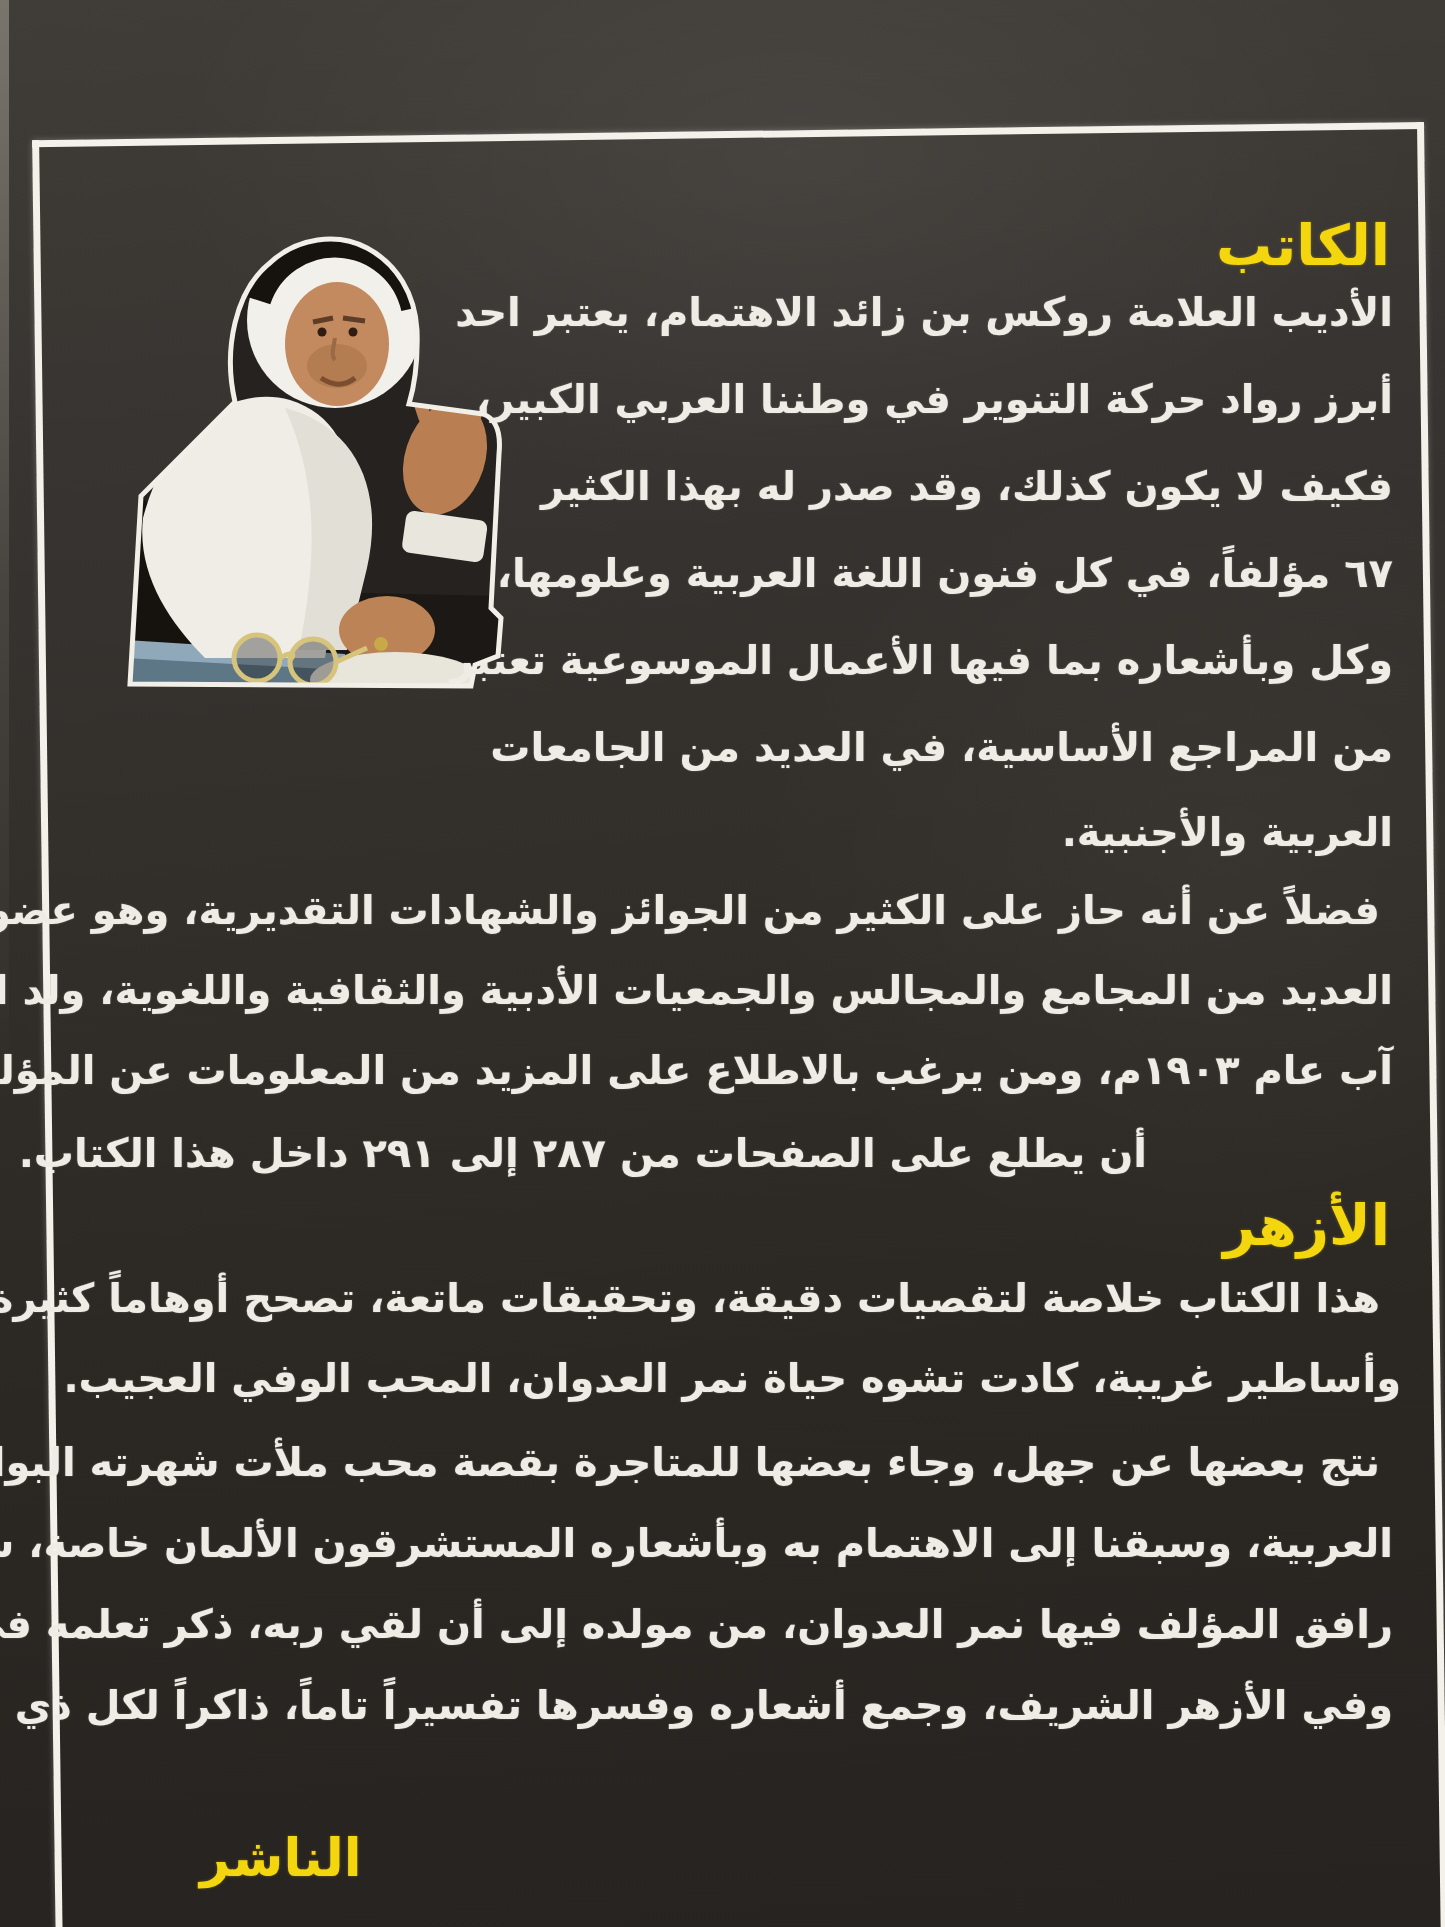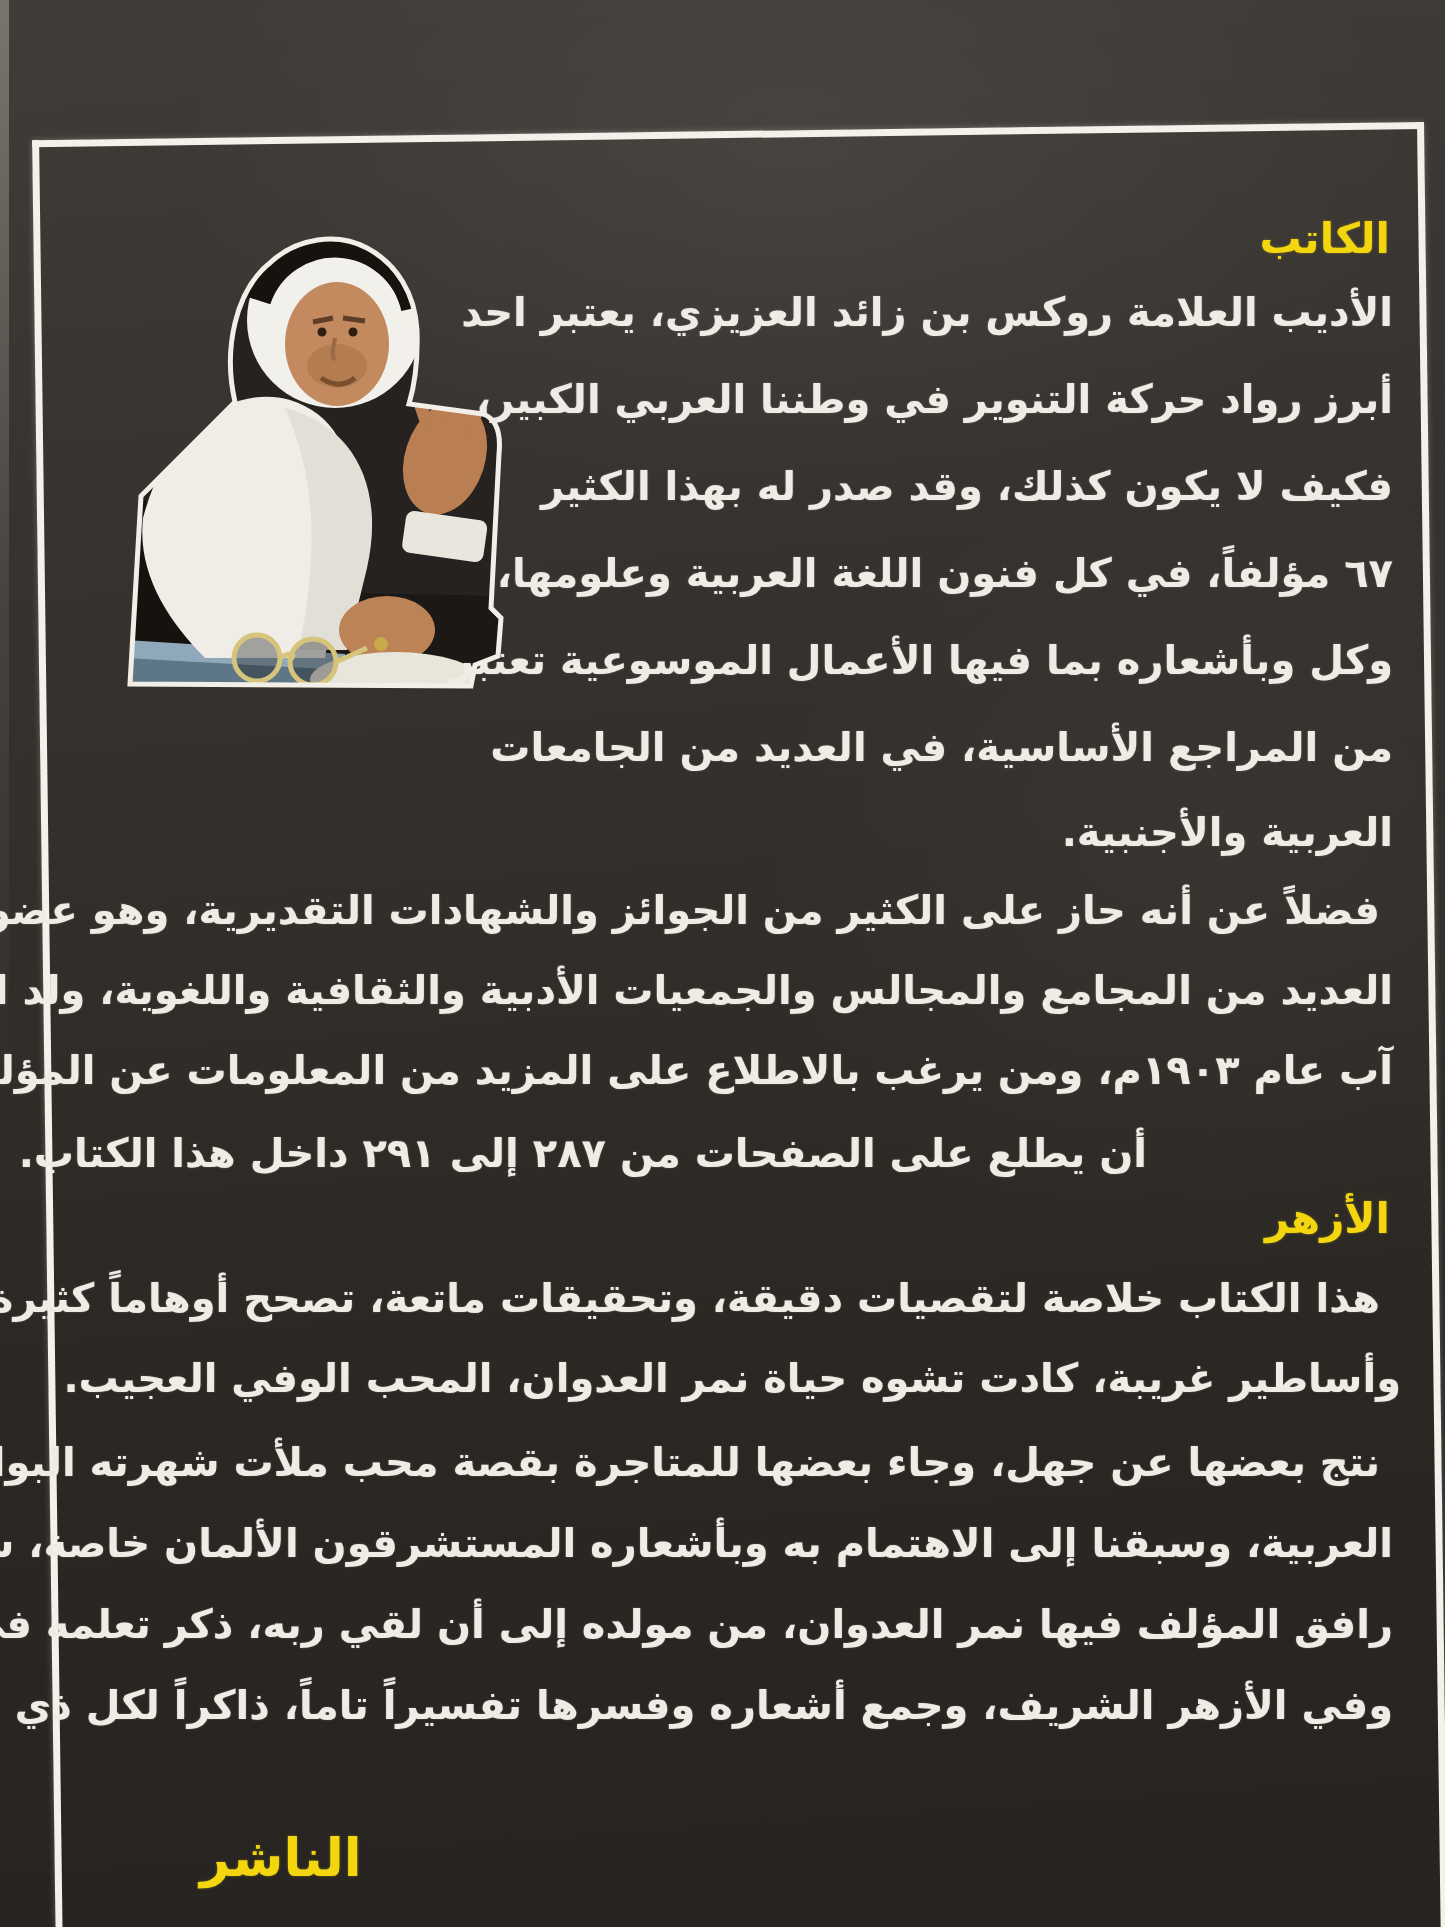--- a/index.html
+++ b/index.html
@@ -20,21 +20,21 @@
   }
   
   .frame{
     position:absolute;left:44px;top:131px;right:9px;bottom:-30px;
     border:7px solid #f3f1ea;border-bottom:none;
     transform:rotate(-0.75deg);
     box-shadow:0 0 6px rgba(255,255,255,0.25);
   }
   .heading{
     position:absolute;direction:rtl;white-space:nowrap;
-    color:#f3d60e;font-weight:bold;font-size:42px;line-height:1;
+    color:#f3d60e;font-weight:bold;font-size:56px;line-height:1;
     text-shadow:0 0 3px rgba(243,214,14,0.35);
   }
   .bodyline{
     position:absolute;direction:rtl;white-space:nowrap;
     color:#efece6;font-weight:bold;font-size:40px;line-height:1;
     text-shadow:0 0 2px rgba(255,255,255,0.28);
   }
   .photo{position:absolute;left:85px;top:188px;width:422px;height:518px;}
 </style>
 </head>
@@ -103,21 +103,21 @@
              C138 162 150 102 186 74
              C212 50 252 44 282 60
              C312 76 330 106 332 142
              C333 172 330 196 324 216
              L398 226 C412 231 416 246 414 266
              L406 420 L416 430 L413 468 L390 477 L386 498 Z" fill="none" stroke="#f2efe8" stroke-width="5"></path>
   </svg>
 
   <div class="heading" style="top:218px;right:55px;">الكاتب</div>
 
-  <div class="bodyline" style="top:292px;right:52px;">الأديب العلامة روكس بن زائد العزيزي، يعتبر احد</div>
+  <div class="bodyline" style="top:292px;right:52px;">الأديب العلامة روكس بن زائد الاهتمام، يعتبر احد</div>
   <div class="bodyline" style="top:379px;right:52px;">أبرز رواد حركة التنوير في وطننا العربي الكبير،</div>
   <div class="bodyline" style="top:466px;right:52px;">فكيف لا يكون كذلك، وقد صدر له بهذا الكثير</div>
   <div class="bodyline" style="top:553px;right:52px;">٦٧ مؤلفاً، في كل فنون اللغة العربية وعلومها،</div>
   <div class="bodyline" style="top:640px;right:52px;">وكل وبأشعاره بما فيها الأعمال الموسوعية تعتبر</div>
   <div class="bodyline" style="top:727px;right:52px;">من المراجع الأساسية، في العديد من الجامعات</div>
   <div class="bodyline" style="top:812px;right:52px;">العربية والأجنبية.</div>
 
   <div class="bodyline" style="top:890px;right:65px;">فضلاً عن أنه حاز على الكثير من الجوائز والشهادات التقديرية، وهو عضو في</div>
   <div class="bodyline" style="top:970px;right:52px;">العديد من المجامع والمجالس والجمعيات الأدبية والثقافية واللغوية، ولد الأديب في</div>
   <div class="bodyline" style="top:1050px;right:52px;">آب عام ١٩٠٣م، ومن يرغب بالاطلاع على المزيد من المعلومات عن المؤلف، عليه</div>

